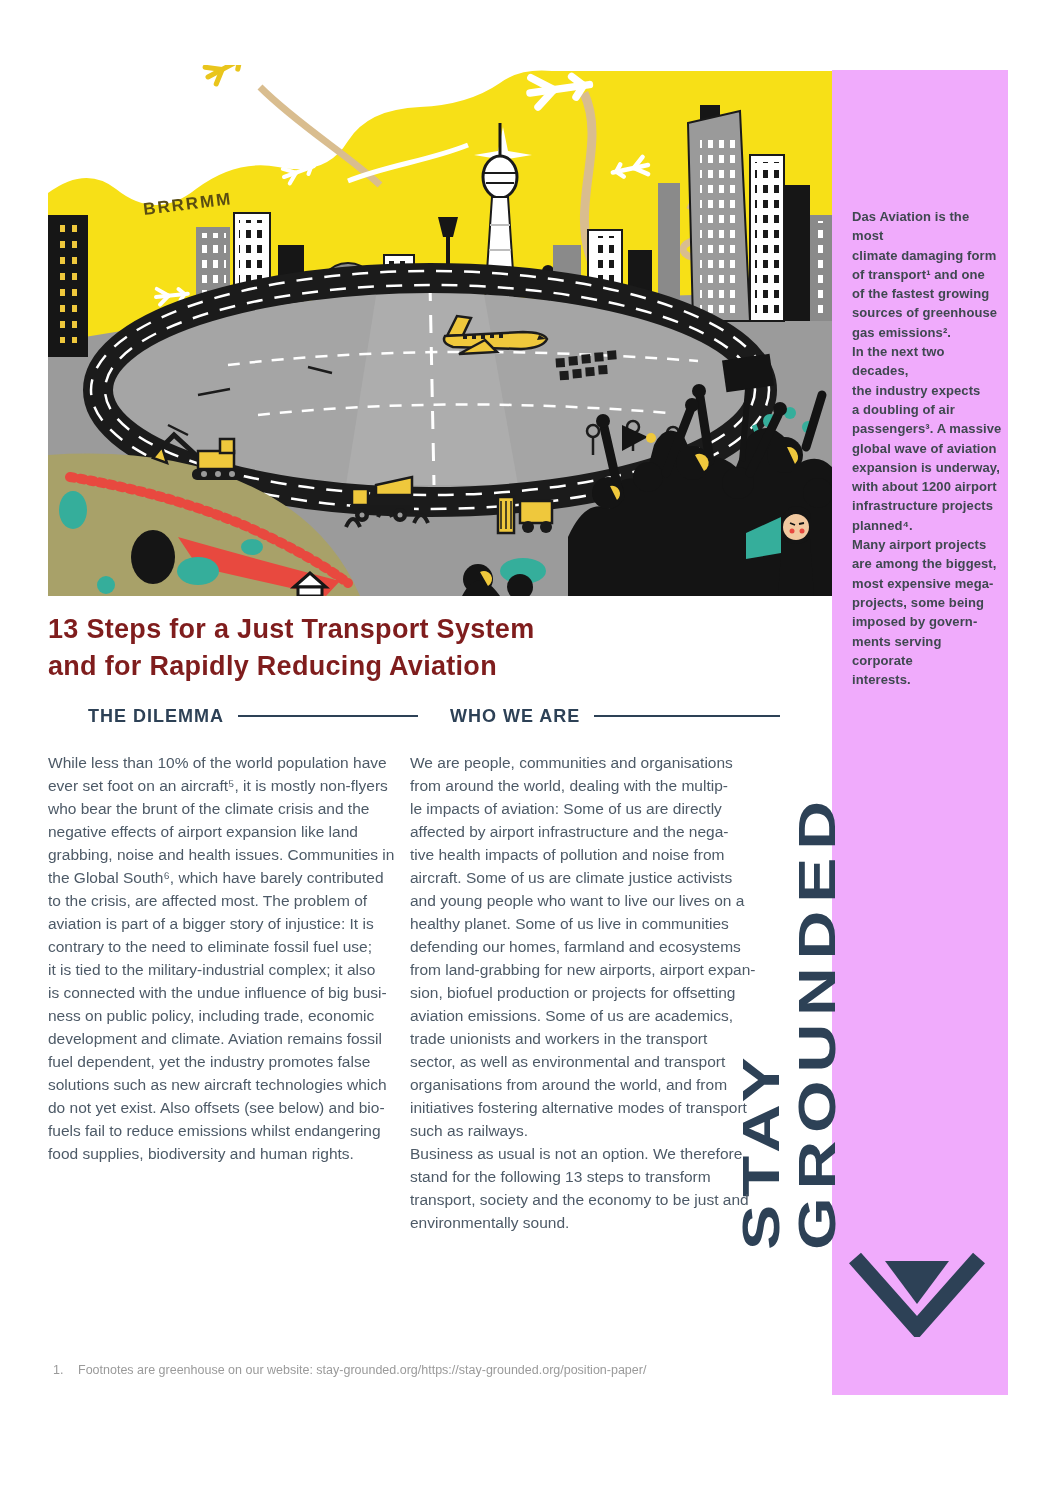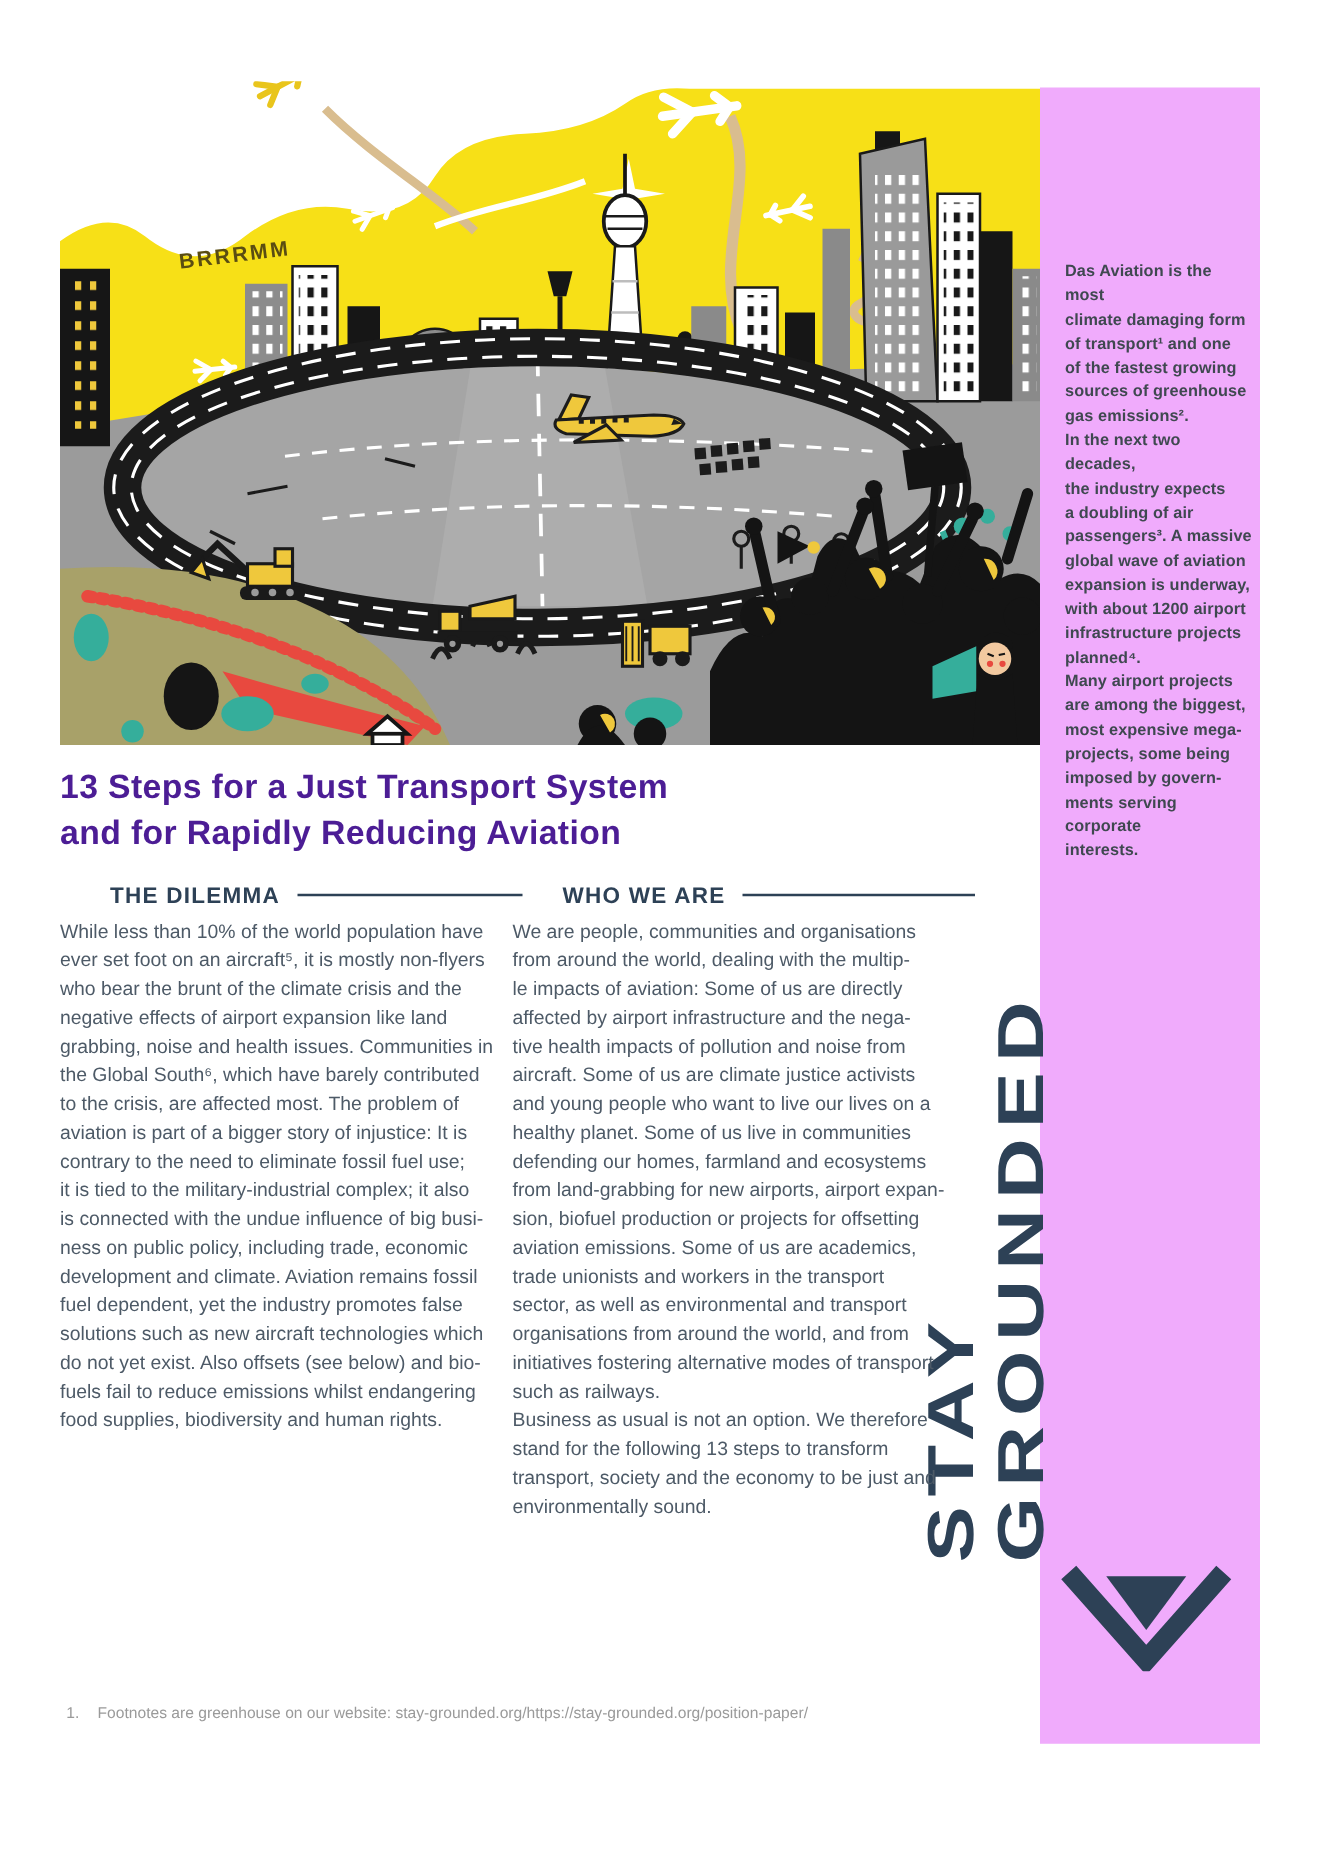--- a/index.html
+++ b/index.html
@@ -20,33 +20,33 @@
   .logo-text{
     position:absolute; left:853px; top:1130px; width:520px; height:120px;
     transform-origin:0 100%; transform:rotate(-90deg) scaleX(1.3);
     color:#2D4156; font-weight:bold; font-size:52px; line-height:56px; letter-spacing:6px;
   }
   .logo-mark{position:absolute; left:845px; top:1252px;}
   
   .doc-title{
     position:absolute; left:48px; top:611px; width:720px;
     font-size:27px; line-height:37px; font-weight:bold; letter-spacing:.3px;
-    color:#4c1d95; white-space:pre-line;
+    color:#7f1d1d; white-space:pre-line;
   }
   
   .col{position:absolute; top:704px; width:374px;}
   .col-left{left:48px;}
   .col-right{left:410px;}
   .sec-head{display:flex; align-items:center; height:24px;margin-left:40px;}
   .sec-head .txt{
     font-size:18px; font-weight:bold; letter-spacing:1px; color:#2D4156; white-space:nowrap;
   }
   .sec-head .rule{flex:1; height:2px; background:#2D4156; margin-left:14px; margin-right:4px;}
   .body-text{
-    margin-top:6px; font-size:15.5px; line-height:23px; color:#4D5A67; white-space:pre-line;
+    margin-top:23px; font-size:15.5px; line-height:23px; color:#4D5A67; white-space:pre-line;
   }
   .body-text + .body-text{margin-top:0;}
   
   .footnote{
     position:absolute; left:53px; top:1362px; display:flex;
     font-size:12.5px; line-height:16px; color:#9A9A9A;
   }
   .footnote .marker{width:25px;}
 </style>
 </head>

